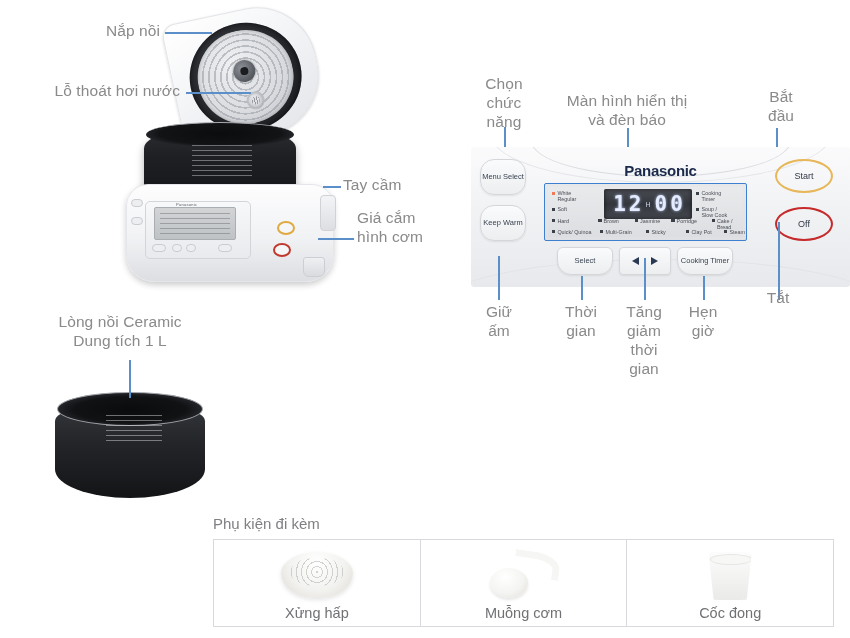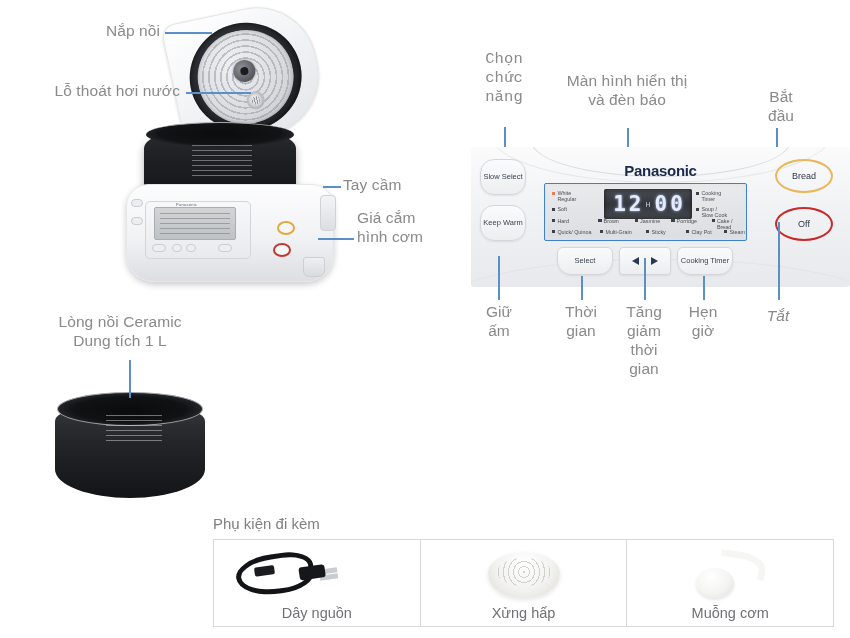--- a/index.html
+++ b/index.html
@@ -381,56 +381,56 @@
   <div class="lead h" style="left:323px; top:186px; width:18px;"></div>
 
   <div class="callout c-left" style="left:357px; top:209px; width:120px;">Giá cắm
 hình cơm</div>
   <div class="lead h" style="left:318px; top:238px; width:36px;"></div>
 
   <div class="callout c-center" style="left:20px; top:313px; width:200px;">Lòng nồi Ceramic
 Dung tích 1 L</div>
   <div class="lead v" style="left:129px; top:360px; height:38px;"></div>
 
-  <div class="callout c-center" style="left:475px; top:50px; width:58px;font-family:Liberation Mono, monospace;">Chọn
+  <div class="callout c-center" style="left:475px; top:75px; width:58px;">Chọn
 chức
 năng</div>
   <div class="lead v" style="left:504px; top:127px; height:22px;"></div>
 
-  <div class="callout c-center" style="left:548px; top:72px; width:158px;">Màn hình hiển thị
+  <div class="callout c-center" style="left:548px; top:92px; width:158px;">Màn hình hiển thị
 và đèn báo</div>
   <div class="lead v" style="left:627px; top:128px; height:22px;"></div>
 
   <div class="callout c-center" style="left:752px; top:88px; width:58px;">Bắt
 đầu</div>
   <div class="lead v" style="left:776px; top:128px; height:26px;"></div>
 
   <div id="panel">
     <div class="panel-arc"></div>
     <div class="panel-arc2"></div>
     <div class="panel-arc3"></div>
 
     <div class="brand">Panasonic</div>
 
-    <div class="pill" id="btn-menu">Slow
+    <div class="pill" id="btn-menu">Menu
 Select</div>
     <div class="pill" id="btn-keep">Keep
 Warm</div>
     <div class="pill" id="btn-timer">Select</div>
     <div class="pill" id="btn-cook">Cooking
 Timer</div>
 
     <div class="pill" id="btn-arrows">
       <div class="arrow-row">
         <span class="tri-l"></span>
         <span class="tri-r"></span>
       </div>
     </div>
 
-    <div class="oval" id="btn-start">Bread</div>
+    <div class="oval" id="btn-start">Start</div>
     <div class="oval" id="btn-off">Off</div>
 
     <div id="lcd-box">
       <div id="lcd-inner">
 
         <div class="seg-win">
           <span class="digit">1</span>
           <span class="digit">2</span>
           <span class="seg-h">H</span>
           <span class="digit">0</span>
@@ -526,48 +526,48 @@
   <div class="callout c-center" style="left:615px; top:303px; width:58px;">Tăng
 giảm
 thời
 gian</div>
 
   <div class="lead v" style="left:703px; top:276px; height:24px;"></div>
   <div class="callout c-center" style="left:674px; top:303px; width:58px;">Hẹn
 giờ</div>
 
   <div class="lead v" style="left:778px; top:222px; height:78px;"></div>
-  <div class="callout c-center" style="left:749px; top:307px; width:58px;font-style:italic;">Tắt</div>
+  <div class="callout c-center" style="left:749px; top:289px; width:58px;">Tắt</div>
 
   <div id="acc">
     <div id="acc-title">Phụ kiện đi kèm</div>
     <div id="acc-grid">
 
-      <div class="acc-cell">
-        <div class="acc-art">
-            <div class="cord"></div>
-          </div>
-        <div class="acc-label">Dây nguồn</div>
-      </div>
 
       <div class="acc-cell">
         <div class="acc-art">
             <div class="steamer"></div>
           </div>
         <div class="acc-label">Xửng hấp</div>
       </div>
 
 
       <div class="acc-cell">
         <div class="acc-art">
           <div class="spoon-r">
               <div class="spoon-handle"></div>
               <div class="spoon-bowl"></div>
             </div>
         </div>
         <div class="acc-label">Muỗng cơm</div>
       </div>
 
+      <div class="acc-cell">
+        <div class="acc-art">
+            <div class="cup"></div>
+          </div>
+        <div class="acc-label">Cốc đong</div>
+      </div>
 
     </div>
   </div>
 
 </div>
 
 </body></html>

